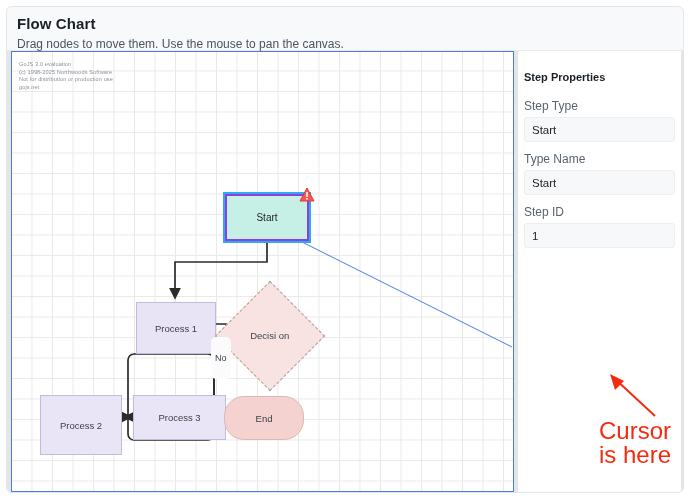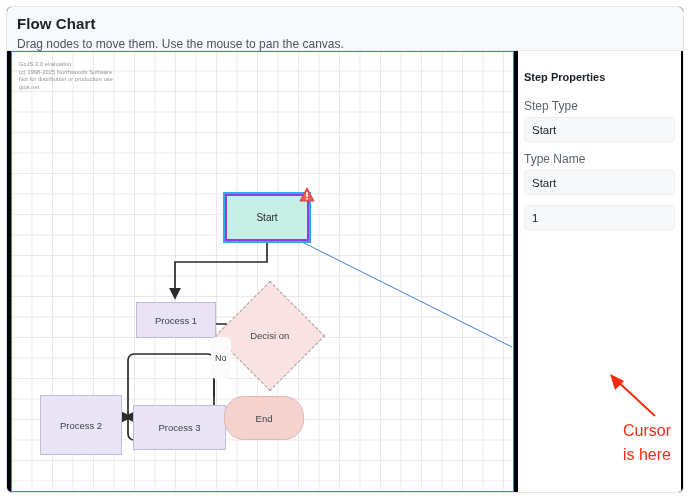--- a/index.html
+++ b/index.html
@@ -13,21 +13,21 @@
   #app {
     position: relative;
     width: 690px; height: 499px;
     background: #ffffff;
   }
   
   .card {
     position: absolute;
     left: 6px; top: 6px;
     width: 678px; height: 487px;
-    background: #000000;
+    background: #e5e5e5;
     border: 1px solid #e4e6ea;
     border-radius: 6px;
     overflow: hidden;
   }
   .header {
     position: absolute;
     left: 0; top: 0;
     width: 100%; height: 44px;
     background: #f8f9fb;
     border-bottom: 1px solid #e7e9ed;
@@ -102,36 +102,35 @@
     pointer-events: none;
   }
   .warn-badge {
     position: absolute;
     right: -8px; top: -9px;
     width: 16px; height: 15px;
     z-index: 9;
   }
   .n-p1 {
     left: 124px; top: 250px;
-    width: 80px; height: 36px;
+    width: 80px; height: 52px;
     background: #e8e4f6;
     border: 1px solid #c2bbd8;
   }
   .n-p2 {
     left: 28px; top: 343px;
     width: 82px; height: 60px;
     background: #e9e5f6;
     border: 1px solid #c3bcd9;
   }
   .n-p3 {
     left: 121px; top: 343px;
     width: 93px; height: 45px;
     background: #e9e5f6;
     border: 1px solid #c3bcd9;
-    margin-top: 10px;
   }
   .n-end {
     left: 212px; top: 344px;
     width: 80px; height: 44px;
     background: #f3d2cf;
     border: 1px solid #e0b7b4;
     border-radius: 20px;
   }
   .n-dec {
     left: 219px; top: 245px;
@@ -192,21 +191,21 @@
   }
   #f-type { top: 48px; }
   #f-name { top: 101px; }
   #f-id   { top: 154px; }
   
   .cursor-note {
     position: absolute;
     right: 12px; top: 412px;
     text-align: right;
     color: #f52b10;
-    font-size: 16px;
+    font-size: 24px;
     line-height: 24px;
     white-space: pre-line;
   }
   .cursor-arrow {
     position: absolute;
     left: 600px; top: 366px;
     width: 52px; height: 46px;
   }
 </style>
 </head>
@@ -293,20 +292,21 @@
         <span class="field-label">Step Type</span>
         <div class="field-input">Start</div>
       </div>
 
       <div class="field" id="f-name">
         <span class="field-label">Type Name</span>
         <div class="field-input">Start</div>
       </div>
 
       <div class="field" id="f-id">
+        <span class="field-label">Step ID</span>
         <div class="field-input">1</div>
       </div>
     </div>
 
     <svg class="cursor-arrow" viewBox="0 0 52 46">
       <path d="M48,43 L7,5" stroke="#f52b10" stroke-width="2" fill="none"></path>
       <path d="M3,1 L17,8 L8,17 Z" fill="#f52b10"></path>
     </svg>
     <div class="cursor-note">Cursor
 is here</div>

